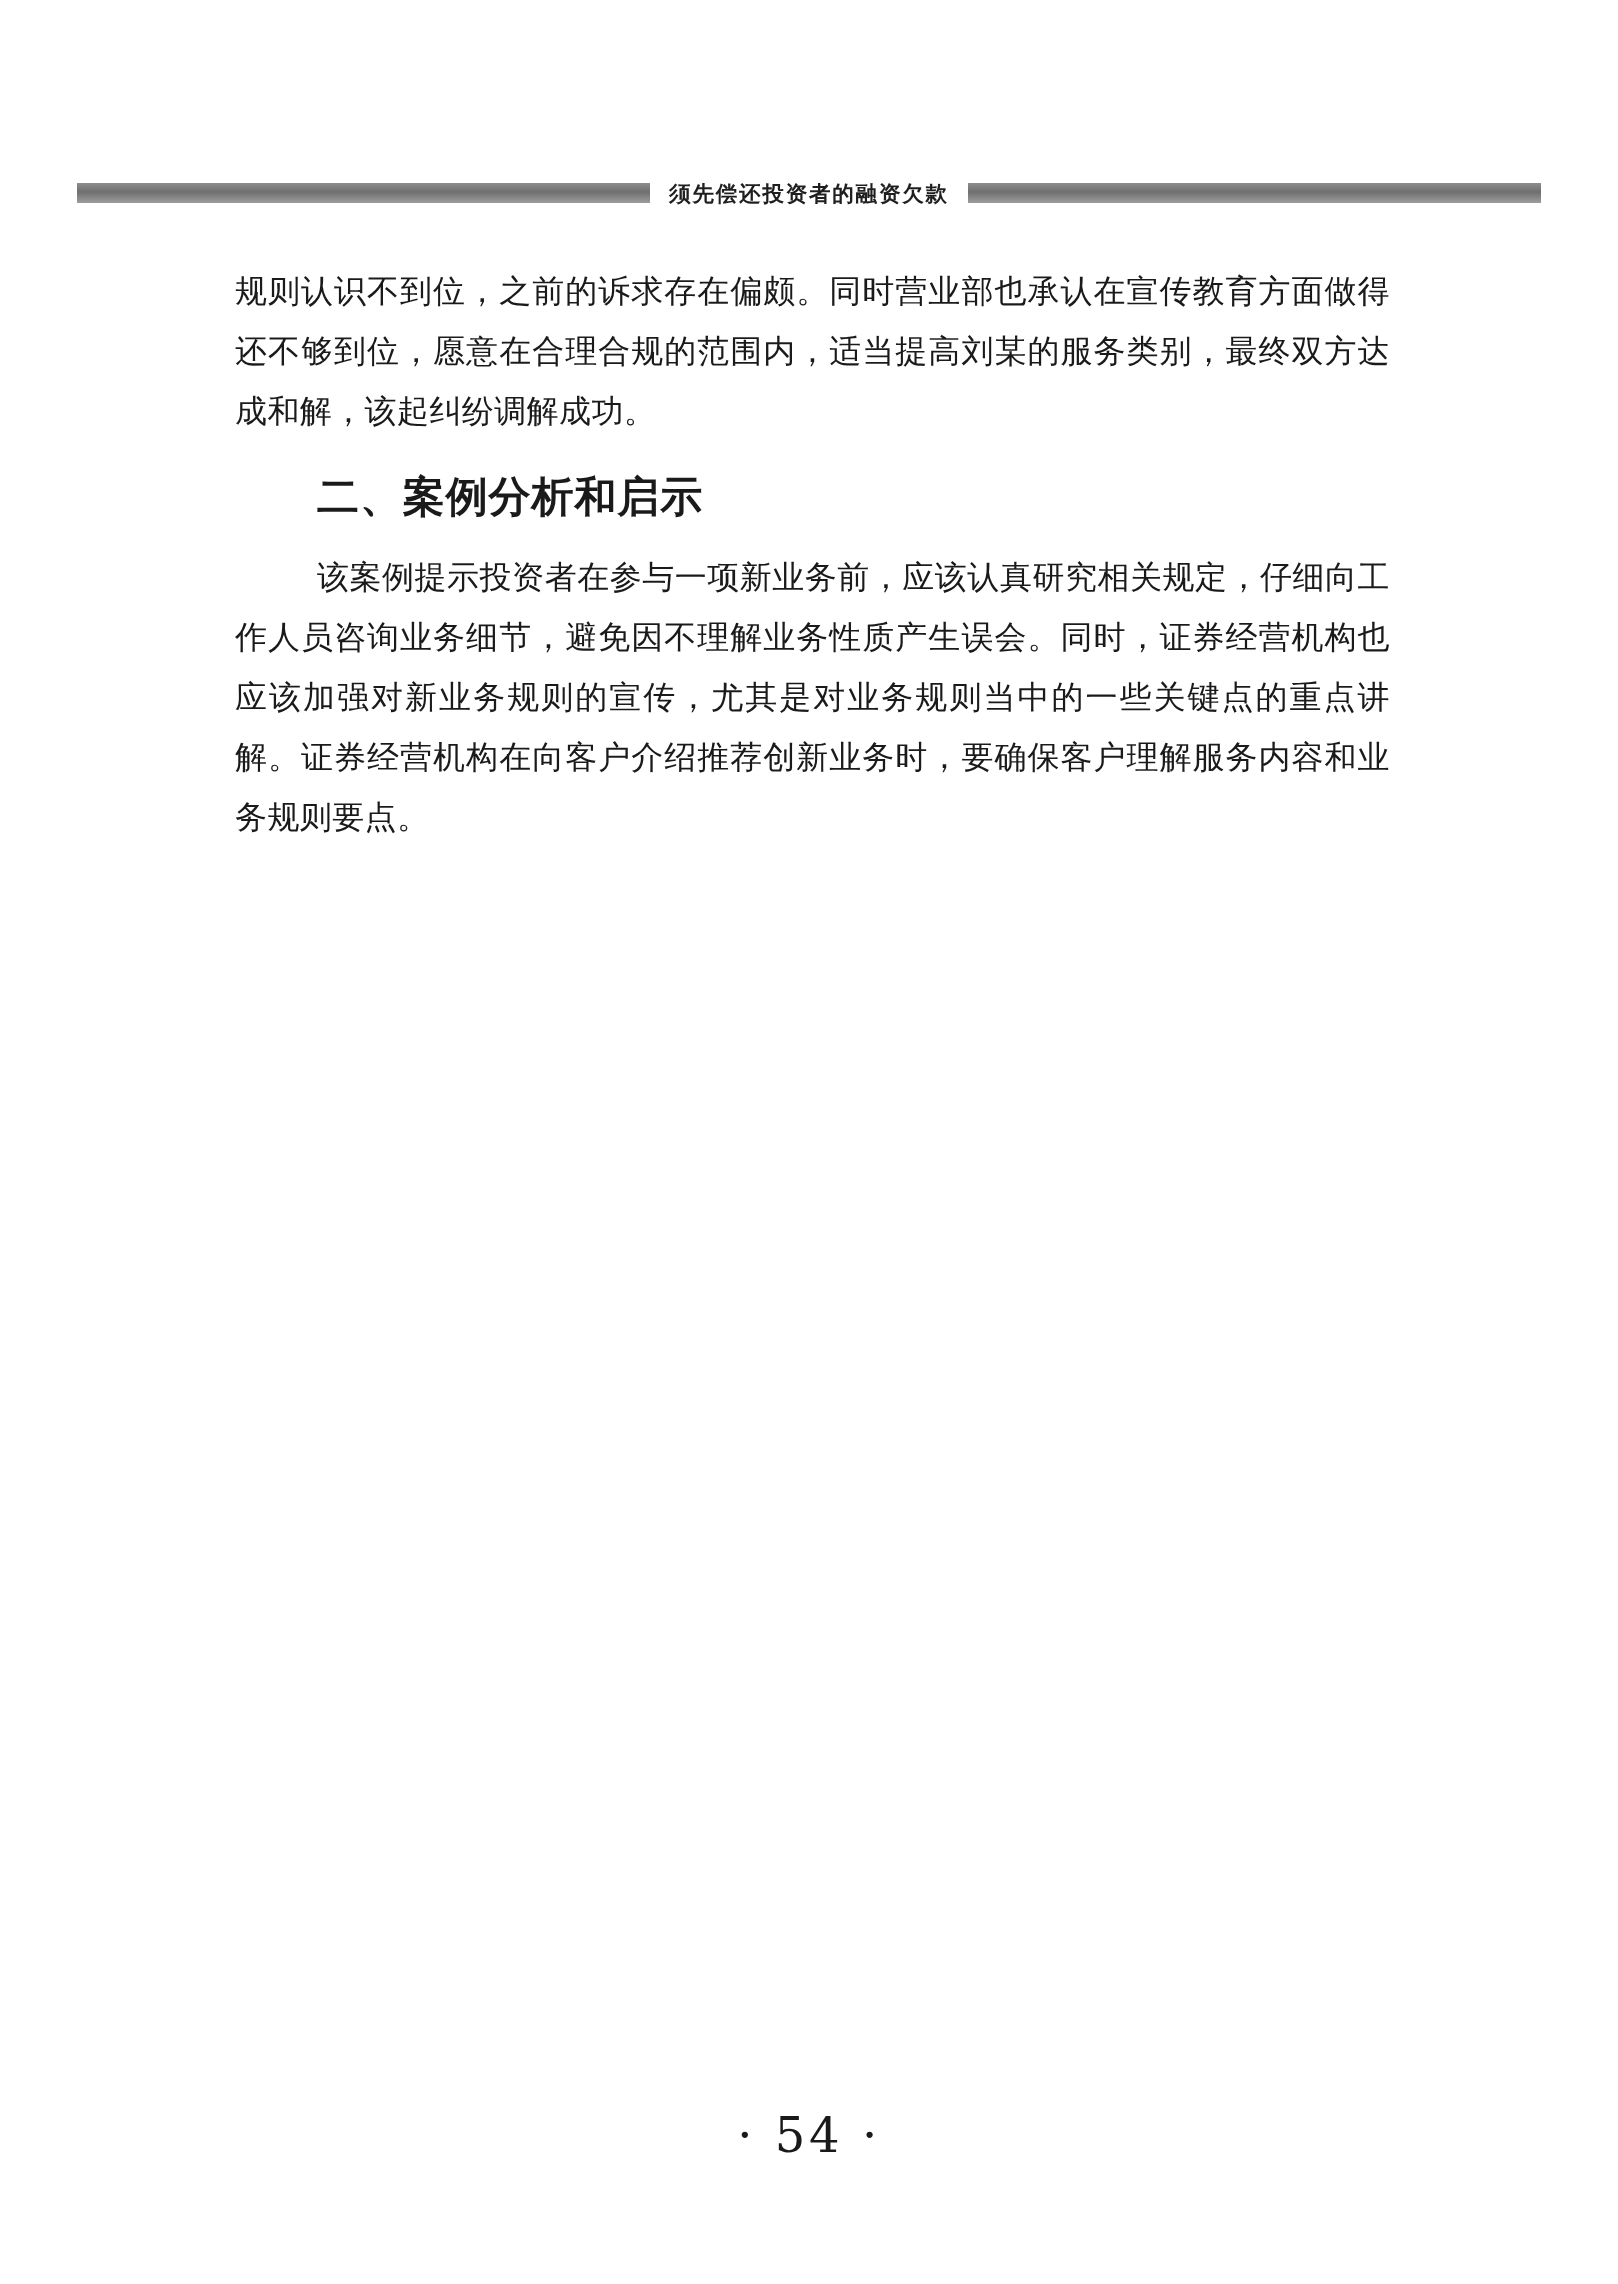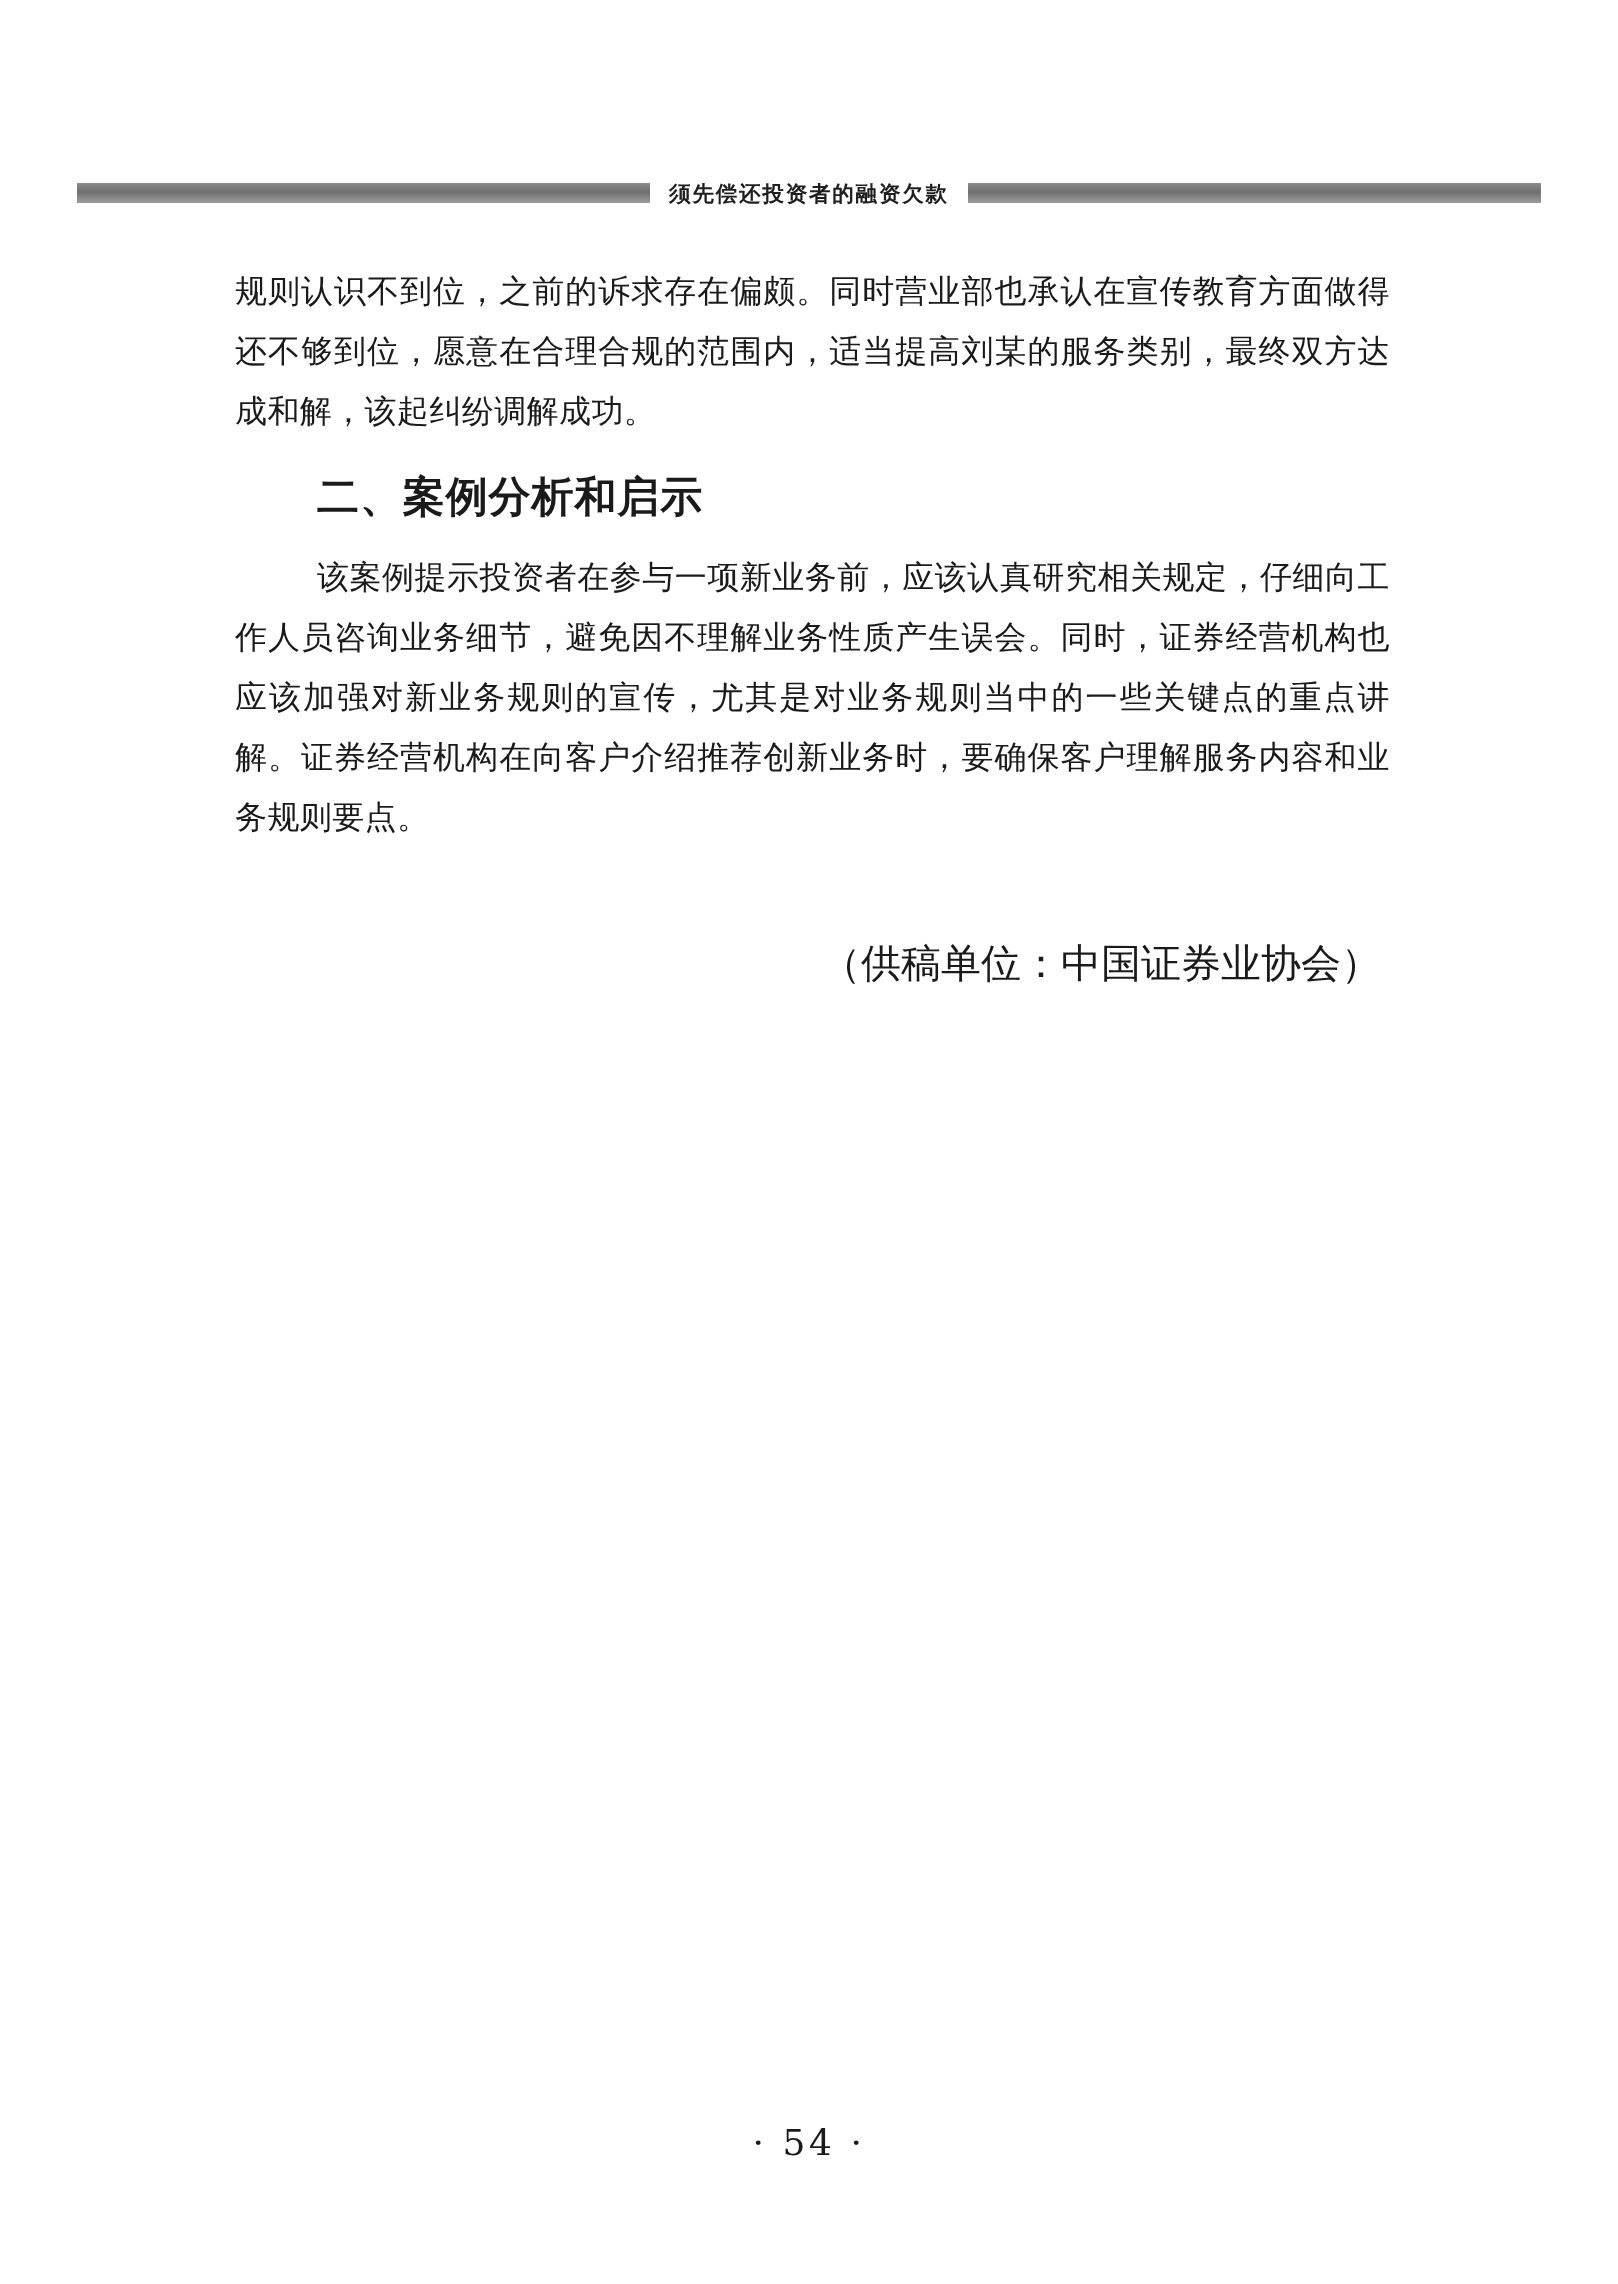--- a/index.html
+++ b/index.html
@@ -94,21 +94,21 @@
   
   .footer {
     position: absolute;
     bottom: 122px;
     left: 0;
     width: 1618px;
     text-align: center;
   }
   .page-number {
     display: inline-block;
-    font-size: 36px;
+    font-size: 48px;
     letter-spacing: 3.6px;
     font-family: "DejaVu Serif", "Liberation Serif", serif;
     color: #1a1a1a;
   }
 </style>
 </head>
 <body>
 
 <div class="page">
 
@@ -122,21 +122,20 @@
 
     <p class="para">规则认识不到位，之前的诉求存在偏颇。同时营业部也承认在宣传教育方面做得还不够到位，愿意在合理合规的范围内，适当提高刘某的服务类别，最终双方达成和解，该起纠纷调解成功。</p>
 
     <h2 class="section-title">二、案例分析和启示</h2>
 
 
     <div class="spacer-sm"></div>
 
     <p class="para indent">该案例提示投资者在参与一项新业务前，应该认真研究相关规定，仔细向工作人员咨询业务细节，避免因不理解业务性质产生误会。同时，证券经营机构也应该加强对新业务规则的宣传，尤其是对业务规则当中的一些关键点的重点讲解。证券经营机构在向客户介绍推荐创新业务时，要确保客户理解服务内容和业务规则要点。</p>
 
-    <div class="attribution">（供稿单位：中国证券业协会）</div>
 
   </div>
 
   <div class="footer">
     <span class="page-number">· 54 ·</span>
   </div>
 
 </div>
 
 

